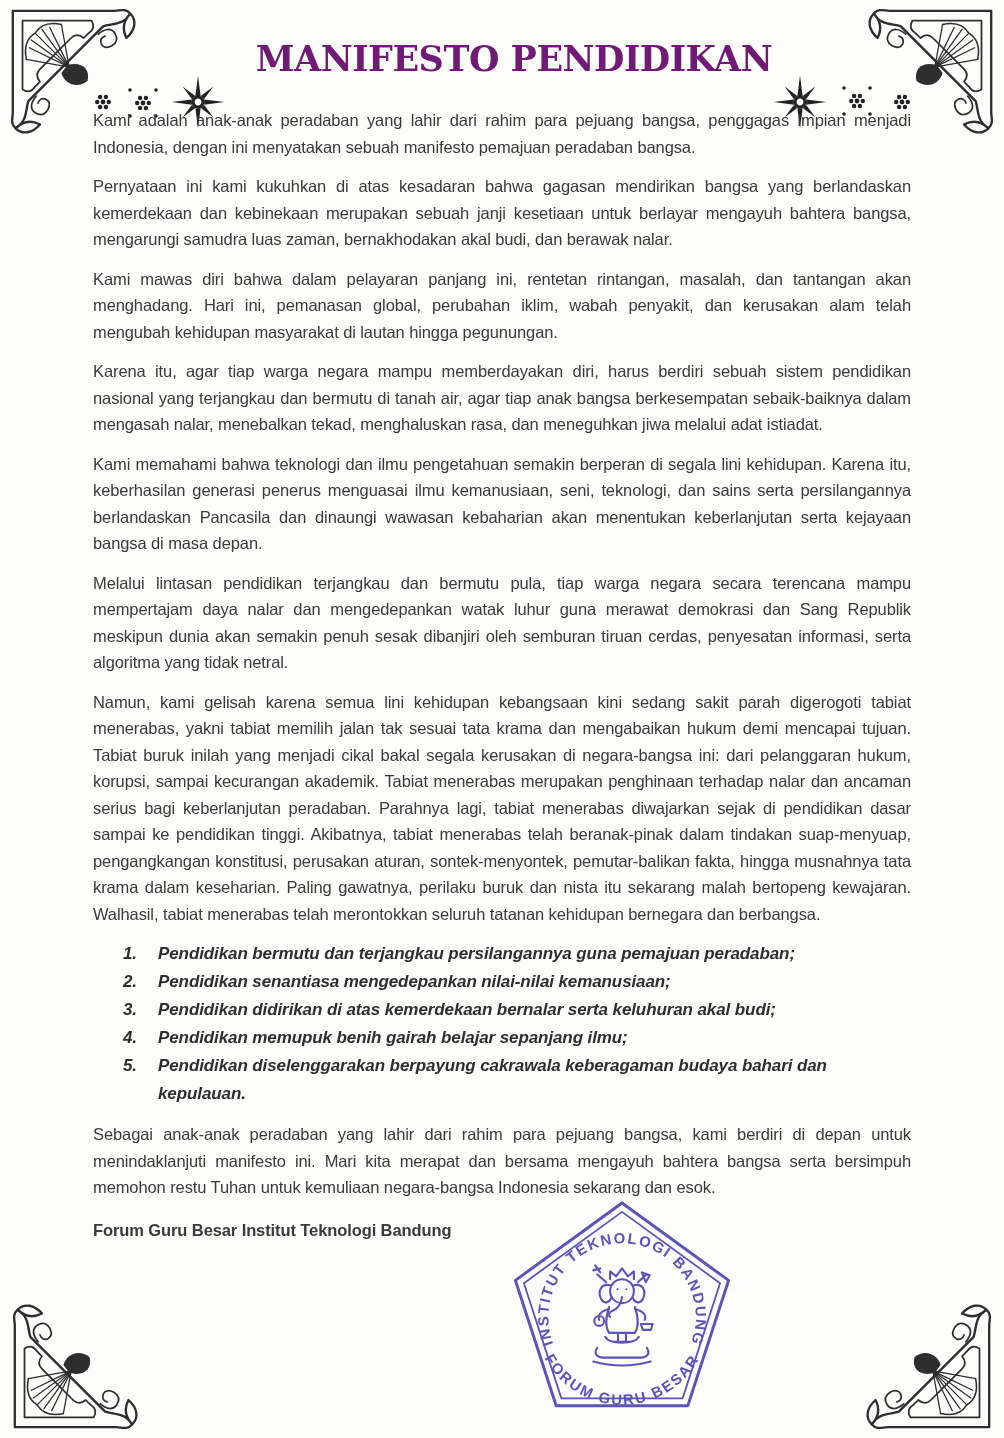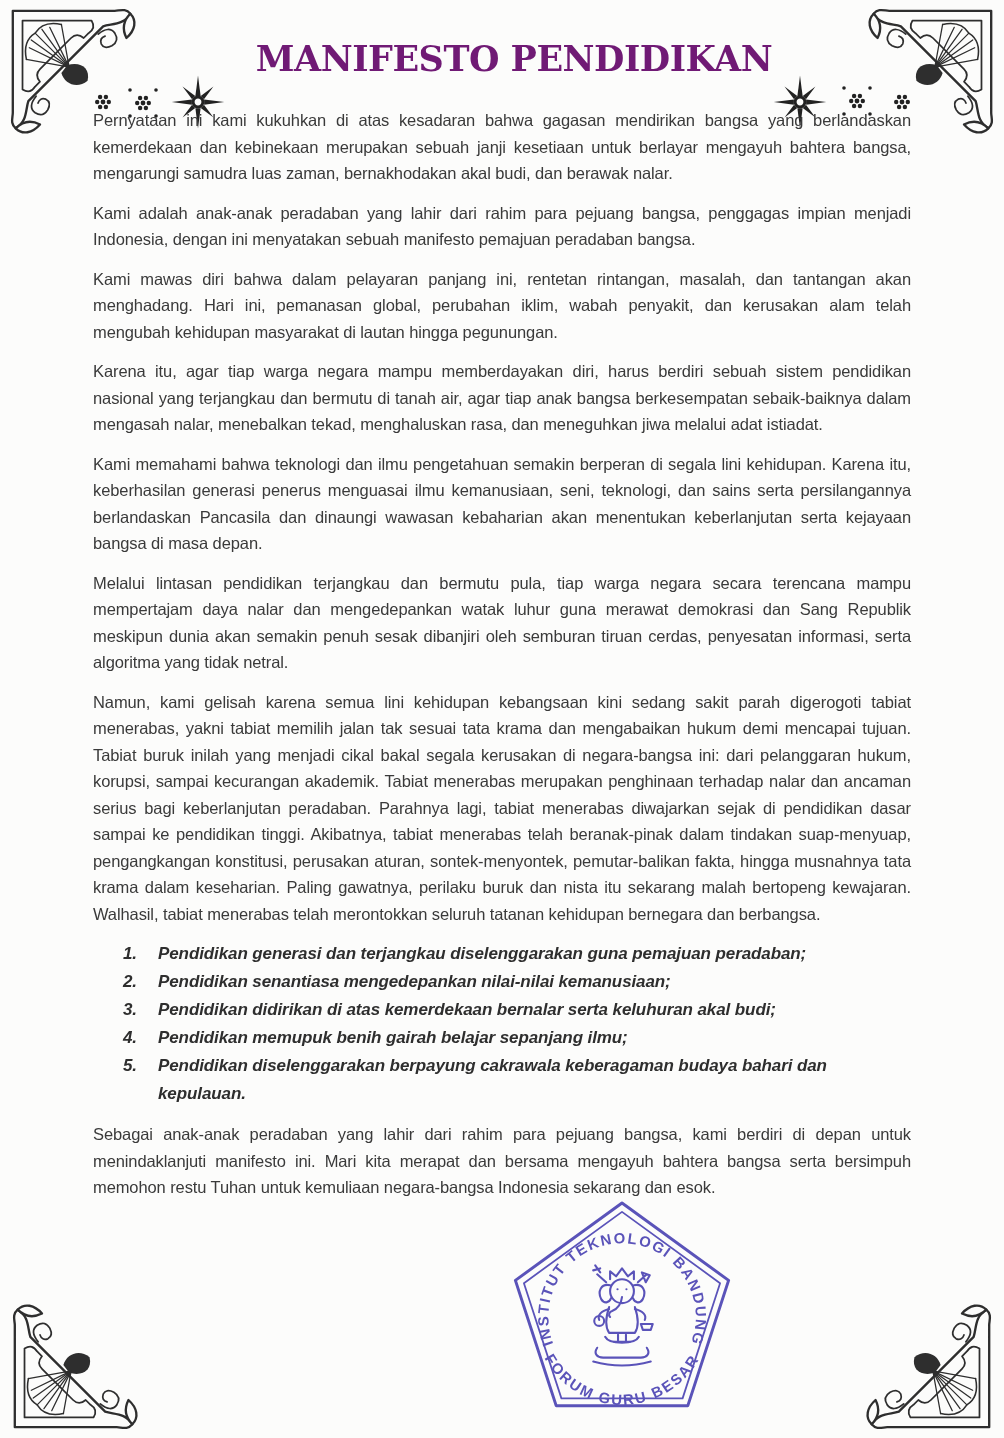--- a/index.html
+++ b/index.html
@@ -129,32 +129,32 @@
     <use href="#rosette-dots" x="45" y="13" width="40" height="40"></use>
     <use href="#starburst" x="92" y="4" width="56" height="56"></use>
   </svg>
   <svg class="deco right" viewBox="0 0 150 64">
     <use href="#starburst" x="2" y="4" width="56" height="56"></use>
     <use href="#rosette-dots" x="67" y="11" width="40" height="40"></use>
     <use href="#rosette" x="116" y="16" width="32" height="32"></use>
   </svg>
 
   <div class="content">
+    <p>Kami adalah anak-anak peradaban yang lahir dari rahim para pejuang bangsa, penggagas impian menjadi Indonesia, dengan ini menyatakan sebuah manifesto pemajuan peradaban bangsa.</p>
     <p>Pernyataan ini kami kukuhkan di atas kesadaran bahwa gagasan mendirikan bangsa yang berlandaskan kemerdekaan dan kebinekaan merupakan sebuah janji kesetiaan untuk berlayar mengayuh bahtera bangsa, mengarungi samudra luas zaman, bernakhodakan akal budi, dan berawak nalar.</p>
-    <p>Kami adalah anak-anak peradaban yang lahir dari rahim para pejuang bangsa, penggagas impian menjadi Indonesia, dengan ini menyatakan sebuah manifesto pemajuan peradaban bangsa.</p>
     <p>Kami mawas diri bahwa dalam pelayaran panjang ini, rentetan rintangan, masalah, dan tantangan akan menghadang. Hari ini, pemanasan global, perubahan iklim, wabah penyakit, dan kerusakan alam telah mengubah kehidupan masyarakat di lautan hingga pegunungan.</p>
     <p>Karena itu, agar tiap warga negara mampu memberdayakan diri, harus berdiri sebuah sistem pendidikan nasional yang terjangkau dan bermutu di tanah air, agar tiap anak bangsa berkesempatan sebaik-baiknya dalam mengasah nalar, menebalkan tekad, menghaluskan rasa, dan meneguhkan jiwa melalui adat istiadat.</p>
     <p>Kami memahami bahwa teknologi dan ilmu pengetahuan semakin berperan di segala lini kehidupan. Karena itu, keberhasilan generasi penerus menguasai ilmu kemanusiaan, seni, teknologi, dan sains serta persilangannya berlandaskan Pancasila dan dinaungi wawasan kebaharian akan menentukan keberlanjutan serta kejayaan bangsa di masa depan.</p>
     <p>Melalui lintasan pendidikan terjangkau dan bermutu pula, tiap warga negara secara terencana mampu mempertajam daya nalar dan mengedepankan watak luhur guna merawat demokrasi dan Sang Republik meskipun dunia akan semakin penuh sesak dibanjiri oleh semburan tiruan cerdas, penyesatan informasi, serta algoritma yang tidak netral.</p>
     <p>Namun, kami gelisah karena semua lini kehidupan kebangsaan kini sedang sakit parah digerogoti tabiat menerabas, yakni tabiat memilih jalan tak sesuai tata krama dan mengabaikan hukum demi mencapai tujuan. Tabiat buruk inilah yang menjadi cikal bakal segala kerusakan di negara-bangsa ini: dari pelanggaran hukum, korupsi, sampai kecurangan akademik. Tabiat menerabas merupakan penghinaan terhadap nalar dan ancaman serius bagi keberlanjutan peradaban. Parahnya lagi, tabiat menerabas diwajarkan sejak di pendidikan dasar sampai ke pendidikan tinggi. Akibatnya, tabiat menerabas telah beranak-pinak dalam tindakan suap-menyuap, pengangkangan konstitusi, perusakan aturan, sontek-menyontek, pemutar-balikan fakta, hingga musnahnya tata krama dalam keseharian. Paling gawatnya, perilaku buruk dan nista itu sekarang malah bertopeng kewajaran. Walhasil, tabiat menerabas telah merontokkan seluruh tatanan kehidupan bernegara dan berbangsa.</p>
 
     <div class="manifesto-list">
       <div class="row">
         <span class="num">1.</span>
-        <span class="itext">Pendidikan generasi dan terjangkau diselenggarakan guna pemajuan peradaban;</span>
+        <span class="itext">Pendidikan bermutu dan terjangkau persilangannya guna pemajuan peradaban;</span>
       </div>
       <div class="row">
         <span class="num">2.</span>
         <span class="itext">Pendidikan senantiasa mengedepankan nilai-nilai kemanusiaan;</span>
       </div>
       <div class="row">
         <span class="num">3.</span>
         <span class="itext">Pendidikan didirikan di atas kemerdekaan bernalar serta keluhuran akal budi;</span>
       </div>
       <div class="row">
@@ -162,20 +162,21 @@
         <span class="itext">Pendidikan memupuk benih gairah belajar sepanjang ilmu;</span>
       </div>
       <div class="row">
         <span class="num">5.</span>
         <span class="itext">Pendidikan diselenggarakan berpayung cakrawala keberagaman budaya bahari dan kepulauan.</span>
       </div>
     </div>
 
     <p>Sebagai anak-anak peradaban yang lahir dari rahim para pejuang bangsa, kami berdiri di depan untuk menindaklanjuti manifesto ini. Mari kita merapat dan bersama mengayuh bahtera bangsa serta bersimpuh memohon restu Tuhan untuk kemuliaan negara-bangsa Indonesia sekarang dan esok.</p>
 
+    <div class="signature">Forum Guru Besar Institut Teknologi Bandung</div>
 
   </div>
 
   <svg class="stamp" viewBox="0 0 250 240">
     <g fill="none" stroke="#4d45b4" stroke-linejoin="round" stroke-linecap="round">
       <path d="M125,7 L232.5,85.1 L191.4,211.4 L58.6,211.4 L17.5,85.1 Z" stroke-width="3"></path>
       <path d="M125,16 L223.9,87.9 L186.1,204.1 L63.9,204.1 L26.1,87.9 Z" stroke-width="1.8"></path>
       <path id="arcTop" d="M 55 147 A 74.3 74.3 0 1 1 195 147" stroke="none"></path>
       <path id="arcBottom" d="M 46 162 A 88.5 88.5 0 0 0 204 162" stroke="none"></path>
 

